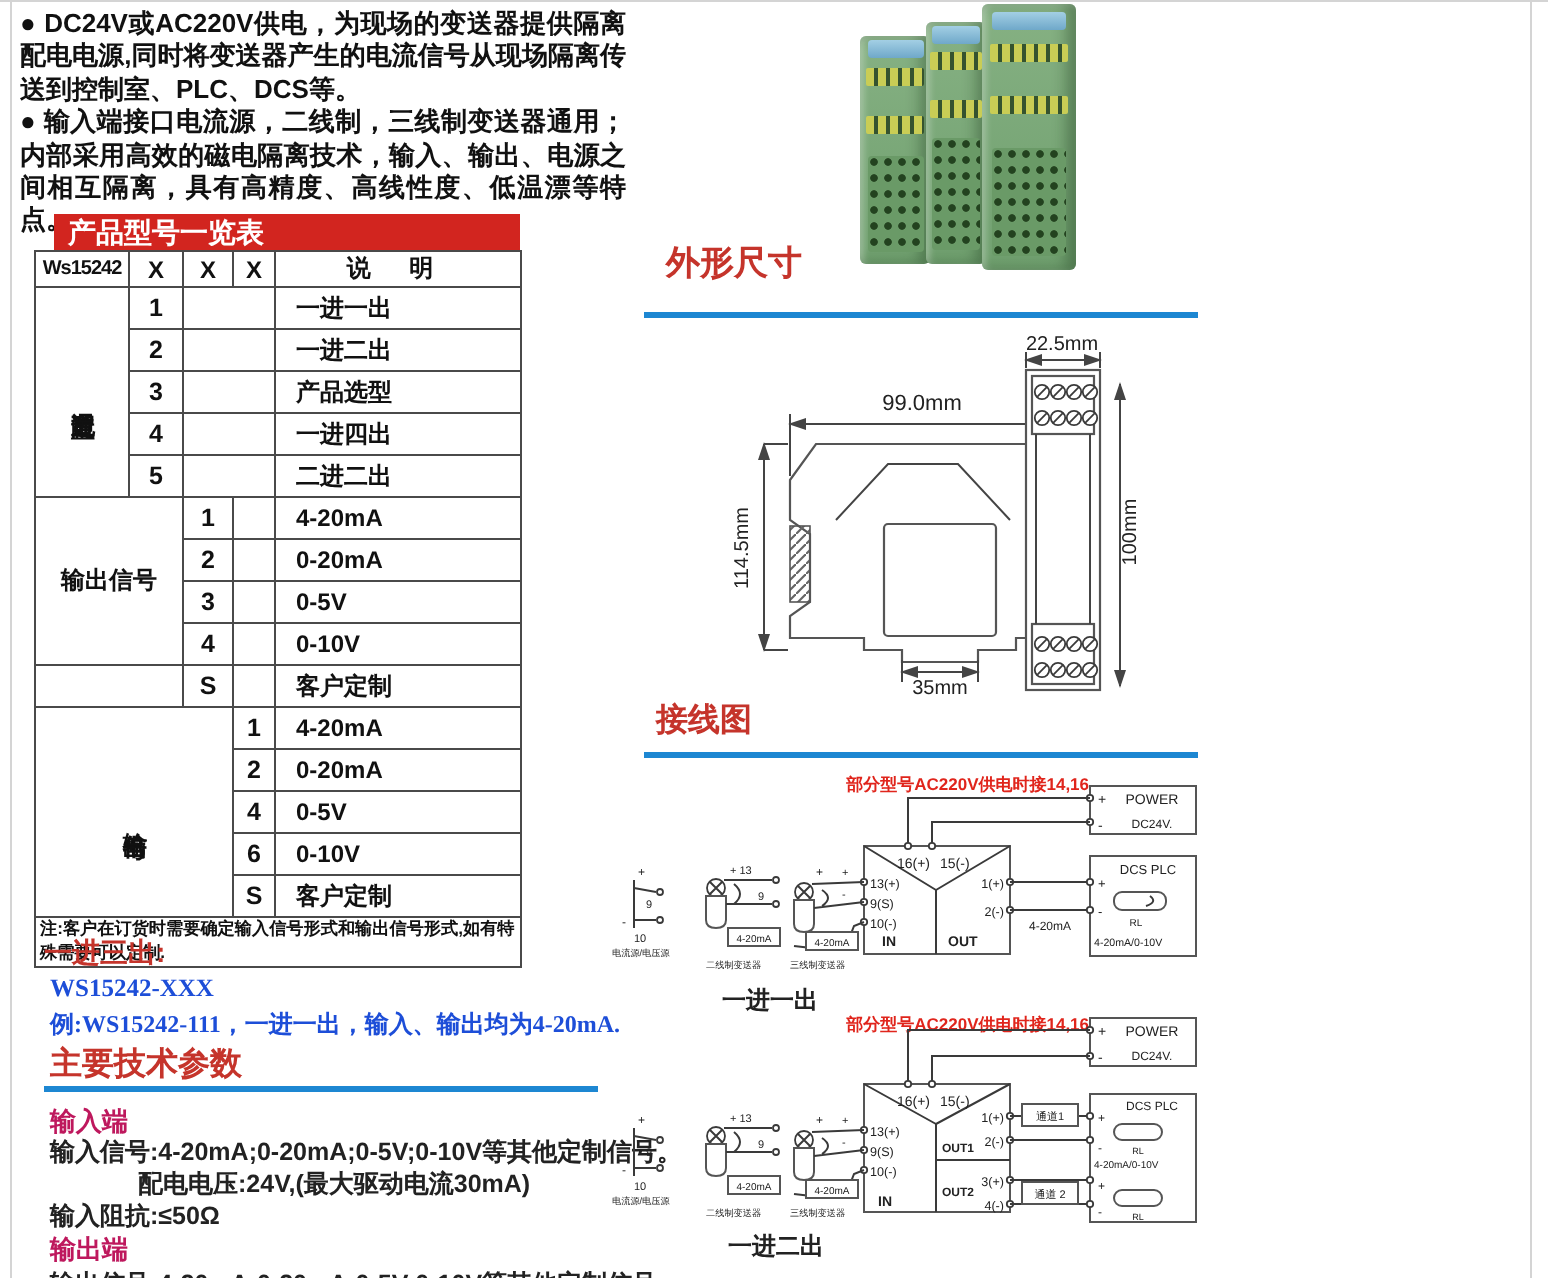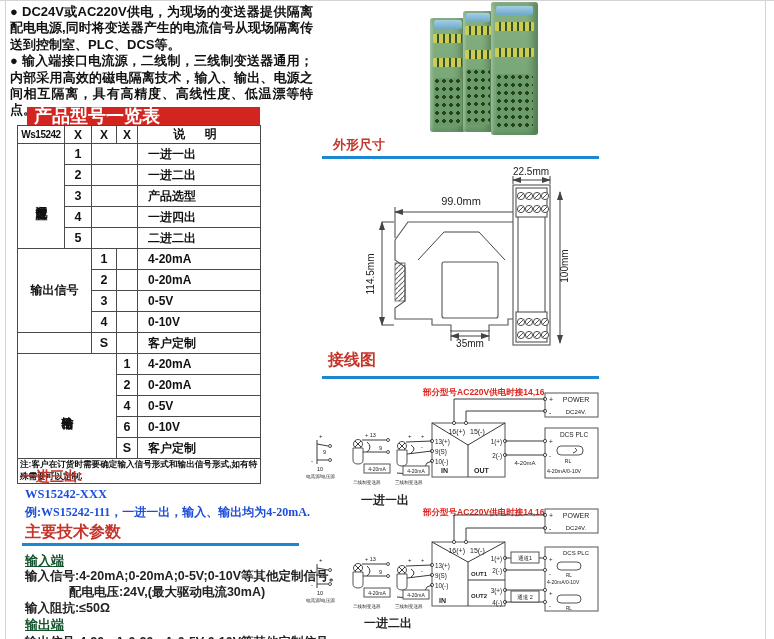--- a/index.html
+++ b/index.html
@@ -5,39 +5,39 @@
   html,body{margin:0;padding:0;background:#fff;}
   .page{position:relative;width:774px;height:639px;background:#fff;overflow:hidden;
         font-family:"Liberation Sans","DejaVu Sans",sans-serif;color:#1a1a1a;}
   .frame-line{position:absolute;background:#d4d4d4;}
   
   .intro{position:absolute;left:10px;top:4px;width:303px;font-size:13px;line-height:16.4px;
          font-weight:600;color:#111;text-align:justify;}
   .intro p{margin:0;}
   
   .banner{position:absolute;left:27px;top:107px;width:226px;height:18px;background:#d2251f;
-          color:#fff;font-size:18px;font-weight:bold;line-height:18px;padding-left:7px;}
+          color:#fff;font-size:14px;font-weight:bold;line-height:18px;padding-left:7px;}
   .mtable{position:absolute;left:17px;top:125px;border-collapse:collapse;table-layout:fixed;
           width:243px;font-size:12px;color:#111;}
   .mtable td{border:1px solid #4a4a4a;height:20px;padding:0;overflow:hidden;}
   .mtable tr.hdr td{height:16px;}
   .mtable .c{text-align:center;}
   .mtable .d{text-align:left;padding-left:10px;font-weight:600;}
   .mtable .model{font-size:10px;text-align:center;font-weight:700;letter-spacing:-0.5px;}
   .mtable .xcell{font-weight:600;font-size:12px;}
   .mtable .vlab{text-align:center;vertical-align:middle;font-weight:600;}
   .mtable .vlab span{writing-mode:vertical-lr;text-orientation:upright;letter-spacing:1px;font-size:12px;}
   .mtable .hlab{text-align:center;font-weight:600;font-size:12px;}
   .mtable .code{font-weight:600;font-size:12.5px;text-align:center;}
   .mtable .note{font-size:8.6px;text-align:left;padding:0 2px;font-weight:600;height:18px;}
   
   .red-h{position:absolute;color:#c5342b;font-weight:bold;}
   .hline{position:absolute;height:3px;background:#1d87d2;}
   .plain{position:absolute;color:#1d4ed8;font-family:Liberation Serif, serif;}
-  .orange-h{position:absolute;color:#14532d;font-weight:bold;font-size:13px;text-decoration:underline;}
+  .orange-h{position:absolute;color:#be185d;font-weight:bold;font-size:13px;}
   .param{position:absolute;color:#222;font-size:12.5px;font-weight:600;}
   
   .photo{position:absolute;left:428px;top:2px;width:112px;height:133px;}
   .mod{position:absolute;border-radius:3px;background:linear-gradient(180deg,#86b183,#6f9f6e);
        box-shadow:inset -5px 0 7px rgba(20,50,20,.35), inset 2px 1px 3px rgba(255,255,255,.3);}
   .mod .cap{position:absolute;left:10%;right:10%;height:9px;border-radius:2px;
             background:linear-gradient(180deg,#a3cfe4,#6fa8c9);}
   .mod .strip{position:absolute;left:8%;right:8%;height:9px;border-radius:1px;
               background:repeating-linear-gradient(90deg,#c9cd55 0 4px,#35532f 4px 6px);}
   .mod .holes{position:absolute;left:10%;right:10%;border-radius:2px;
@@ -193,21 +193,21 @@
       <div class="holes" style="top:58px;height:56px;"></div>
     </div>
     <div class="mod" style="left:63px;top:0;width:47px;height:133px;">
       <div class="cap" style="top:4px;"></div>
       <div class="strip" style="top:20px;"></div>
       <div class="strip" style="top:46px;"></div>
       <div class="holes" style="top:72px;height:54px;"></div>
     </div>
   </div>
 
-  <div class="red-h" style="left:333px;top:136px;font-size:13px;">外形尺寸</div>
+  <div class="red-h" style="left:333px;top:120px;font-size:17px;">外形尺寸</div>
   <div class="hline" style="left:322px;top:156px;width:277px;"></div>
 
   <svg style="left:358px;top:162px;" width="260" height="192" viewBox="0 0 260 192">
     <defs>
       <marker id="ar" markerWidth="9" markerHeight="8" refX="8" refY="4" orient="auto-start-reverse">
         <path d="M0,1 L9,4 L0,7 z" fill="#444"></path>
       </marker>
       <pattern id="hatch" width="5" height="5" patternUnits="userSpaceOnUse">
         <path d="M0,5 L5,0" stroke="#666" stroke-width="1.1"></path>
       </pattern>

